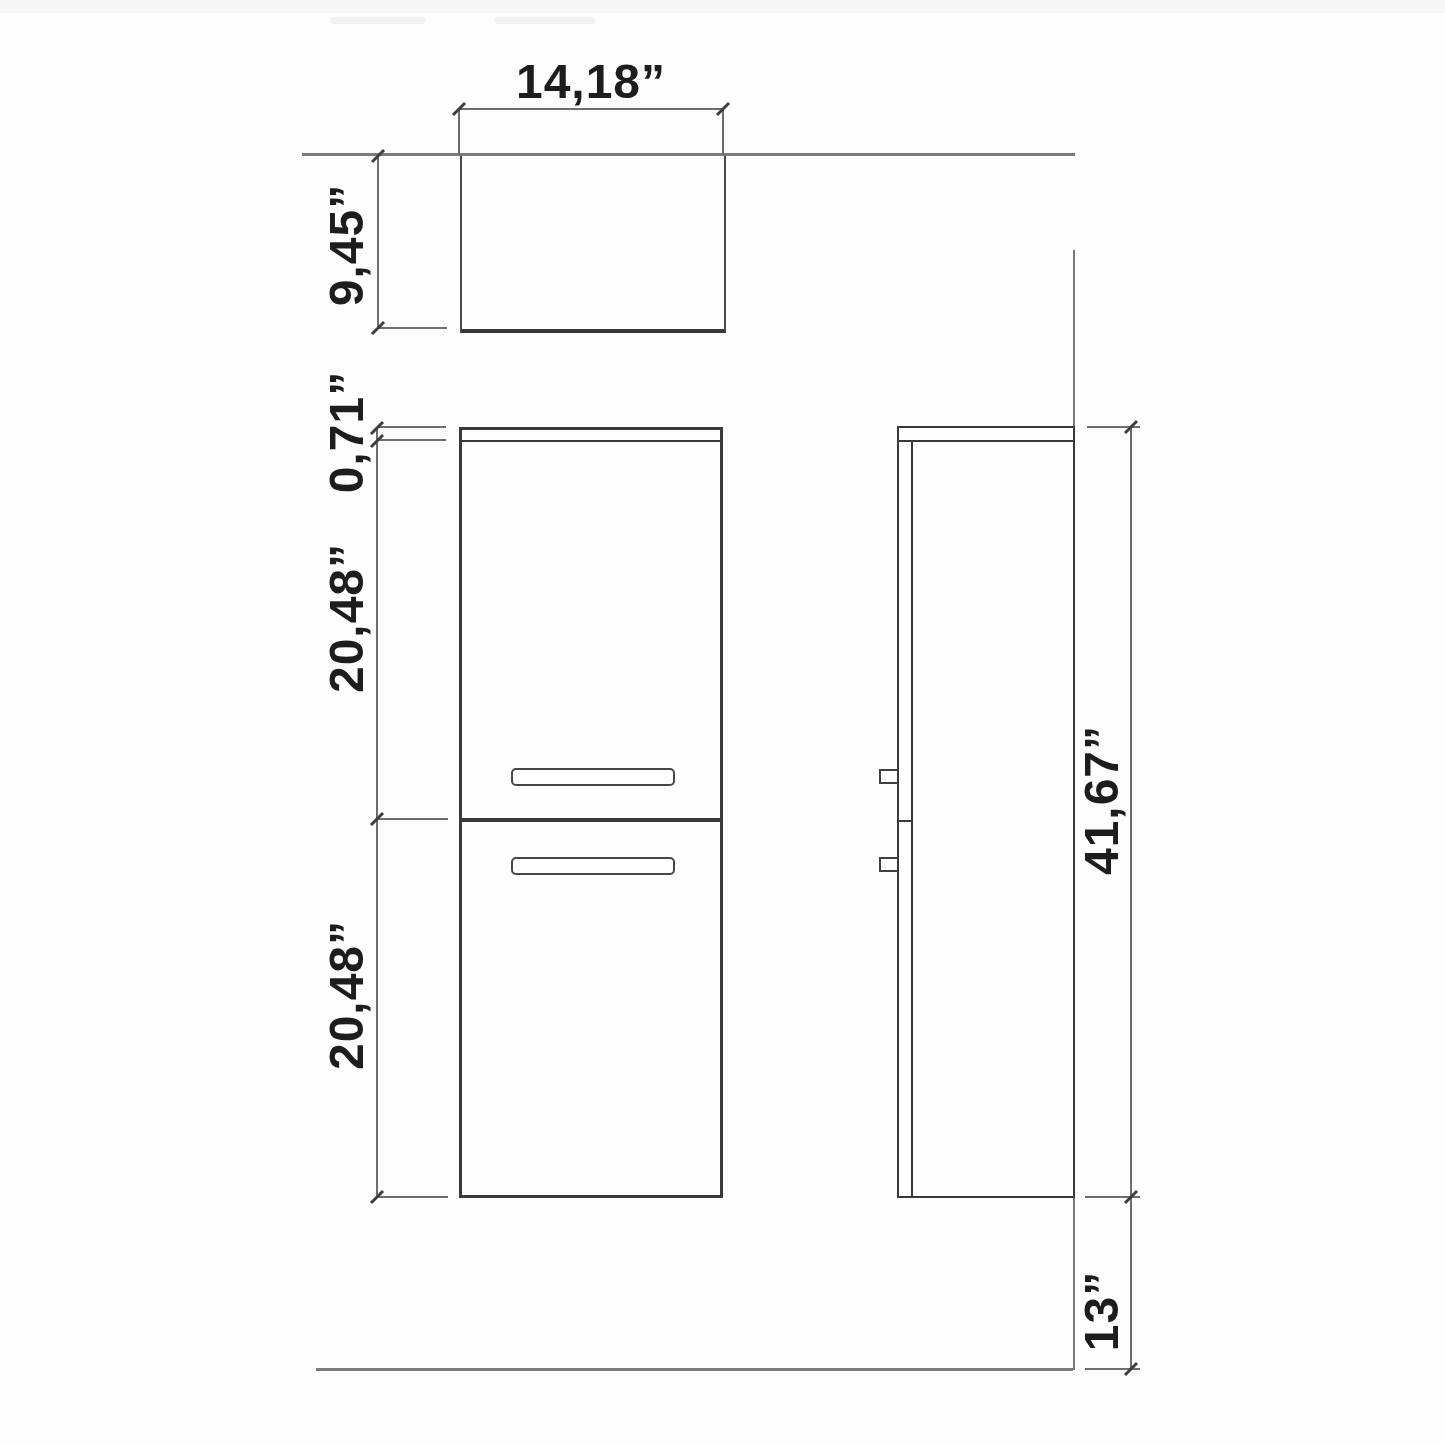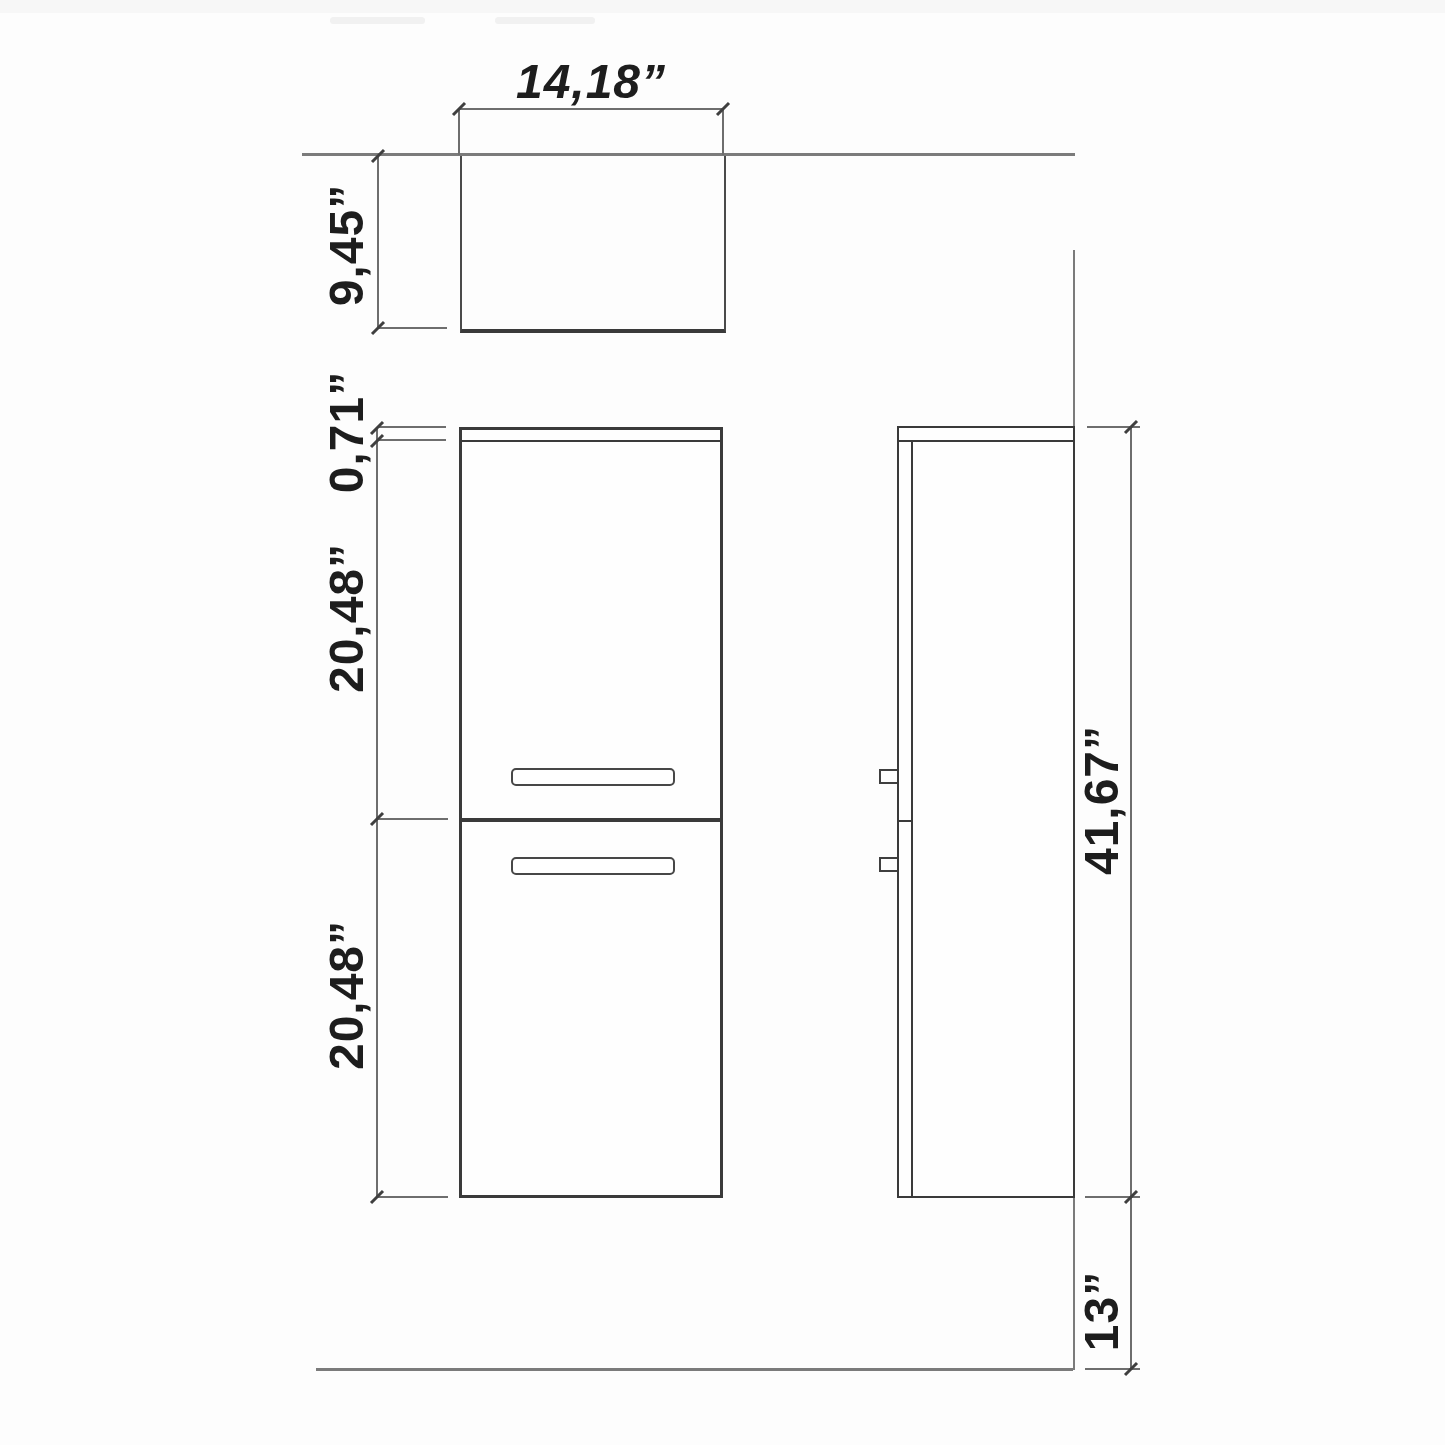--- a/index.html
+++ b/index.html
@@ -49,21 +49,21 @@
 
   <div class="box" style="left:460px;top:156px;width:262px;height:173px;
               border-left:2px solid #4a4a4a;border-right:2px solid #4a4a4a;
               border-bottom:4px solid #3a3a3a;"></div>
 
   <div class="dim" style="left:459px;top:108px;width:264px;height:2px;"></div>
   <div class="dim" style="left:458px;top:108px;width:2px;height:47px;"></div>
   <div class="dim" style="left:722px;top:108px;width:2px;height:47px;"></div>
   <div class="tick" style="left:459px;top:109px;"></div>
   <div class="tick" style="left:723px;top:109px;"></div>
-  <div class="hlabel" style="left:591px;top:82px;font-style:italic;">14,18”</div>
+  <div class="hlabel" style="left:591px;top:82px;">14,18”</div>
 
   <div class="dim" style="left:377px;top:155px;width:2px;height:174px;"></div>
   <div class="dim" style="left:377px;top:327px;width:70px;height:2px;"></div>
   <div class="tick" style="left:378px;top:156px;"></div>
   <div class="tick" style="left:378px;top:328px;"></div>
   <div class="vlabel" style="left:347px;top:245px;">9,45”</div>
 
   <div class="box" style="left:459px;top:427px;width:264px;height:771px;border:3px solid #3a3a3a;box-sizing:border-box;background:#fefefe;"></div>
 
   <div class="ln" style="left:460px;top:440px;width:262px;height:2px;"></div>

